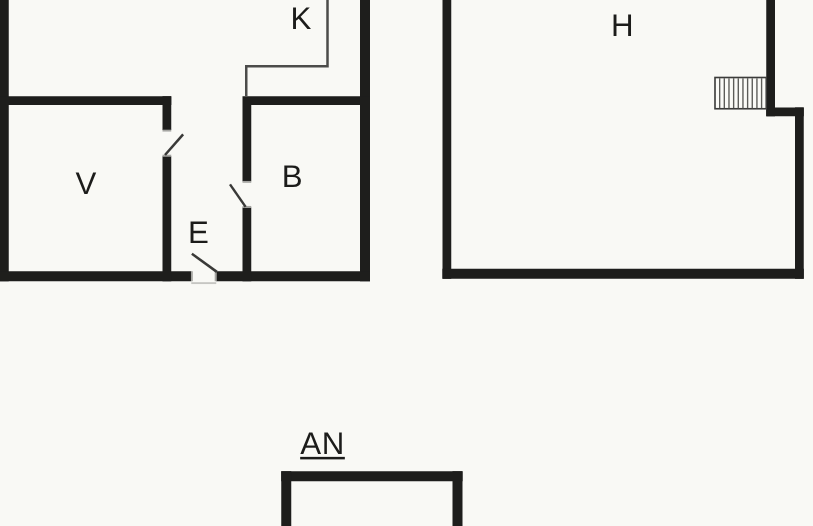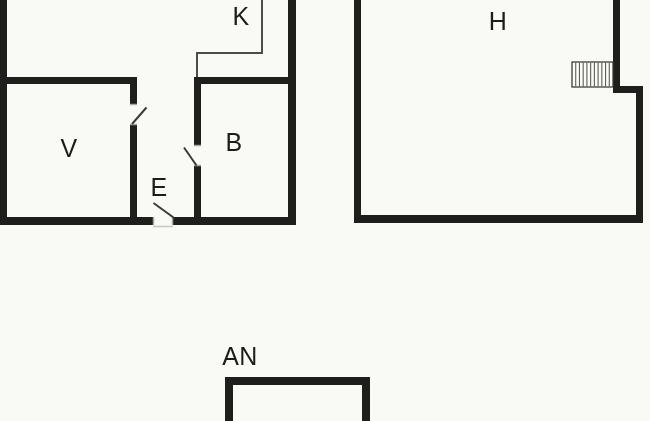--- a/index.html
+++ b/index.html
@@ -89,15 +89,15 @@
           <line x1="609.2727272727273" x2="609.2727272727273" y1="62.5" y2="86.5"></line>
         </g>
     </g>
   </svg>
 
   <div class="lbl" style="left:241px; top:16px;">K</div>
   <div class="lbl" style="left:69px;  top:148px;">V</div>
   <div class="lbl" style="left:234px; top:142px;">B</div>
   <div class="lbl" style="left:159px; top:187px;">E</div>
   <div class="lbl" style="left:498px; top:21px;">H</div>
-  <div class="lbl" style="left:240px; top:356px;">AN</div>
+  <div class="lbl" style="left:258px; top:356px;text-decoration:underline;">AN</div>
 
 </div>
 
 </body></html>

